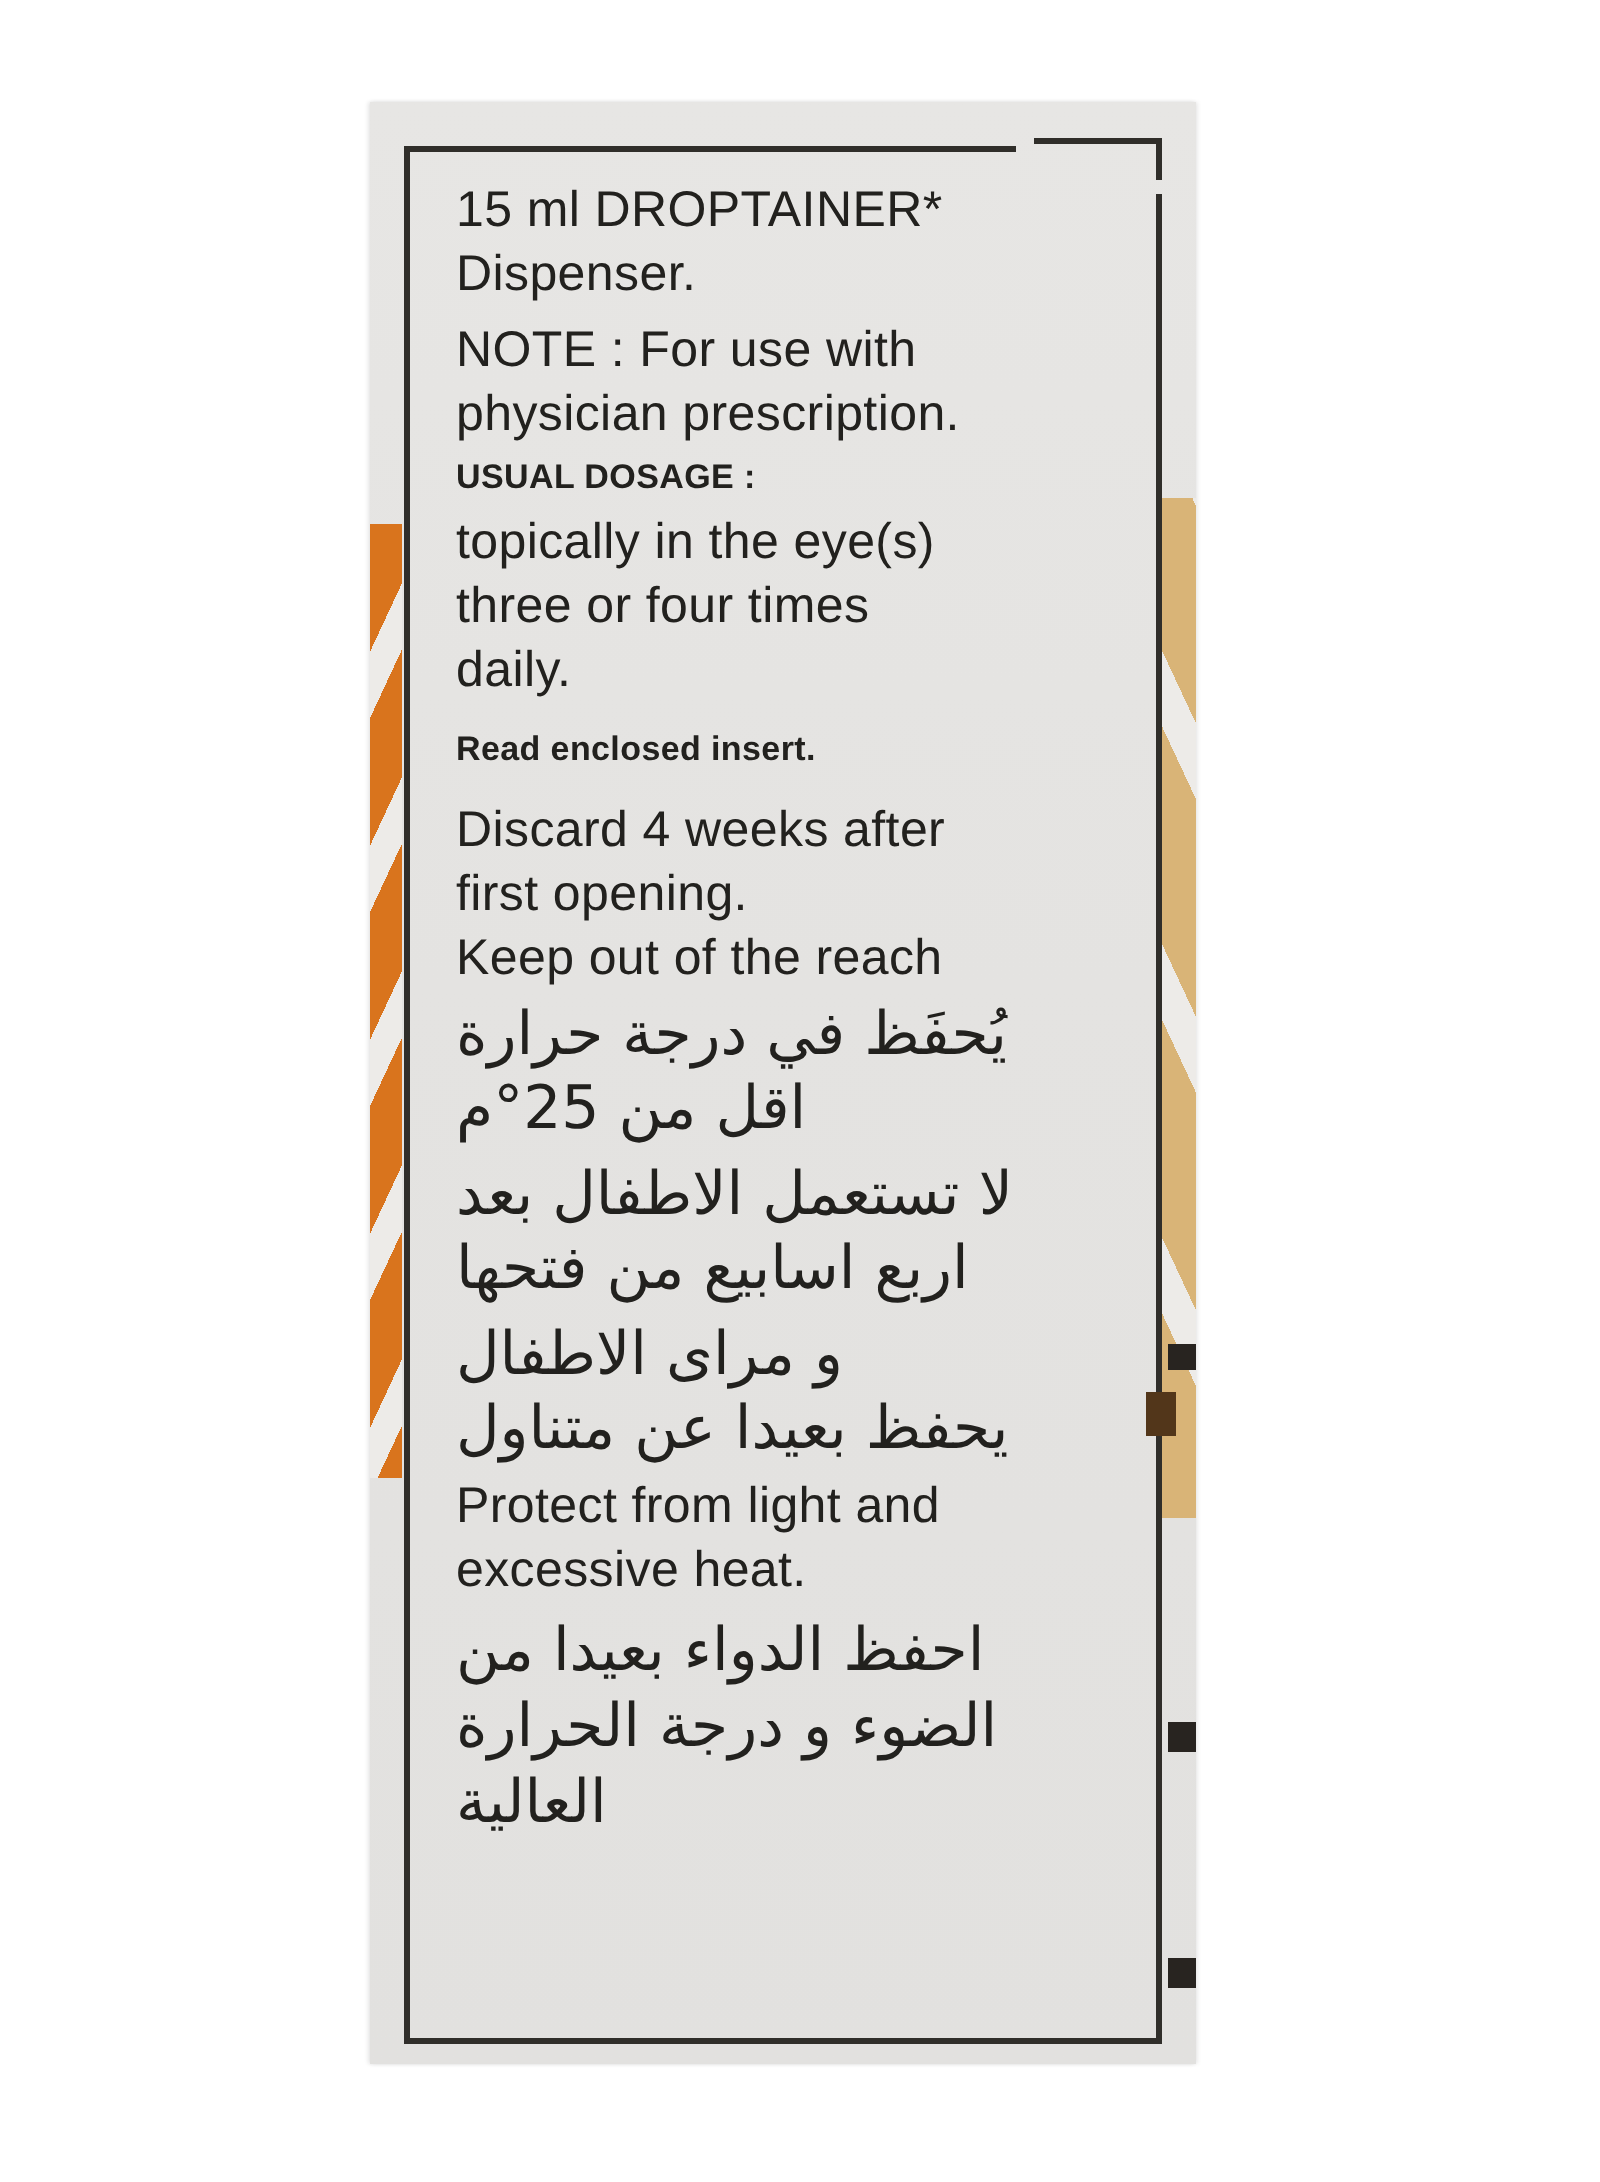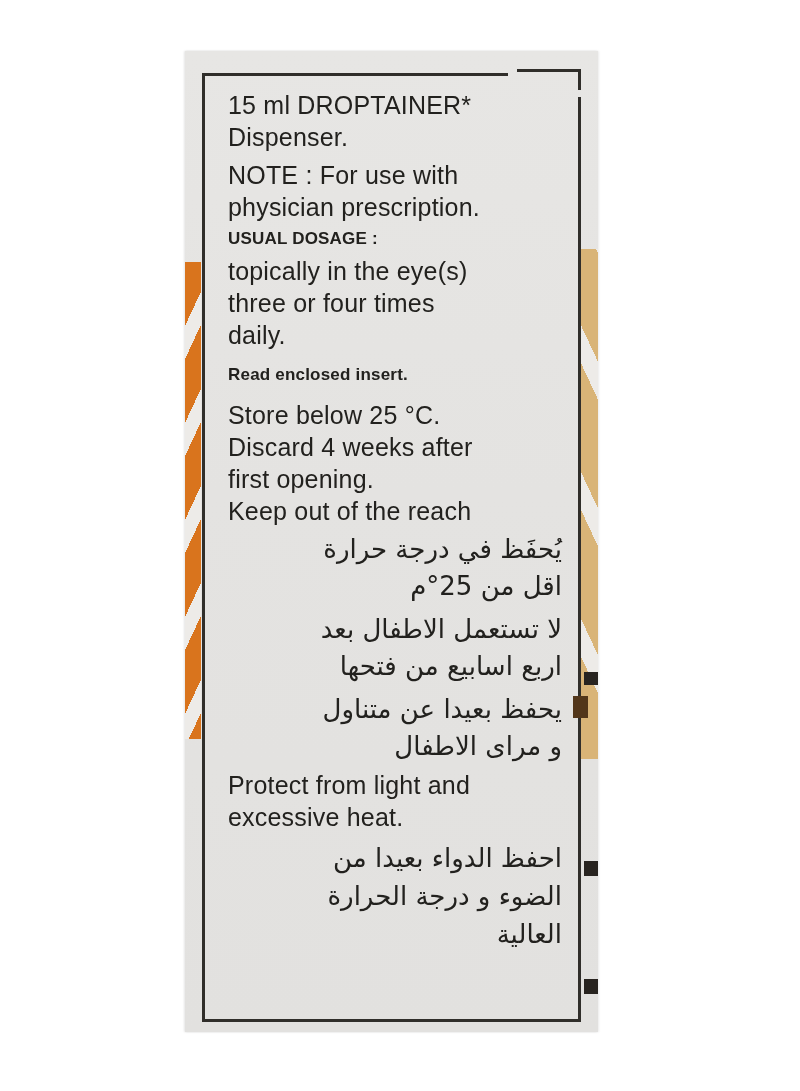--- a/index.html
+++ b/index.html
@@ -90,22 +90,22 @@
   .en-bold {
     font-family: "Liberation Sans", sans-serif;
     font-size: 17px;
     line-height: 32px;
     font-weight: bold;
     letter-spacing: 0.2px;
   }
   .ar {
     font-family: "DejaVu Sans", sans-serif;
     direction: rtl;
-    text-align: right;
-    font-size: 26px;
+    text-align: left;
+    font-size: 30px;
     line-height: 37px;
   }
   .ar-last {
     line-height: 38px;
   }
   .m0 { margin-bottom: 0 !important; }
   .m4 { margin-bottom: 4px !important; }
   .m8 { margin-bottom: 8px !important; }
   .ln { display: block; }
 </style>
@@ -150,39 +150,38 @@
         <span class="ln">topically in the eye(s)</span>
         <span class="ln">three or four times</span>
         <span class="ln">daily.</span>
       </p>
 
       <p class="en-bold m8">
         <span class="ln">Read enclosed insert.</span>
       </p>
 
       <p class="en m4">
-        <span class="ln">Store below 25 °C.</span>
         <span class="ln">Discard 4 weeks after</span>
         <span class="ln">first opening.</span>
         <span class="ln">Keep out of the reach</span>
       </p>
 
       <p class="ar" dir="rtl">
         <span class="ln">يُحفَظ في درجة حرارة</span>
         <span class="ln">اقل من 25°م</span>
       </p>
 
       <p class="ar" dir="rtl">
         <span class="ln">لا تستعمل الاطفال بعد</span>
         <span class="ln">اربع اسابيع من فتحها</span>
       </p>
 
       <p class="ar m4" dir="rtl">
+        <span class="ln">و مراى الاطفال</span>
         <span class="ln">يحفظ بعيدا عن متناول</span>
-        <span class="ln">و مراى الاطفال</span>
       </p>
 
       <p class="en">
         <span class="ln">Protect from light and</span>
         <span class="ln">excessive heat.</span>
       </p>
 
       <p class="ar ar-last" dir="rtl">
         <span class="ln">احفظ الدواء بعيدا من</span>
         <span class="ln">الضوء و درجة الحرارة</span>

